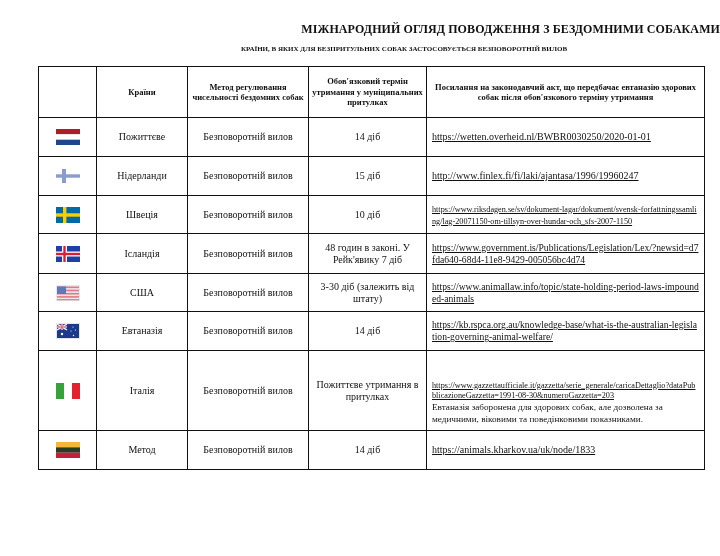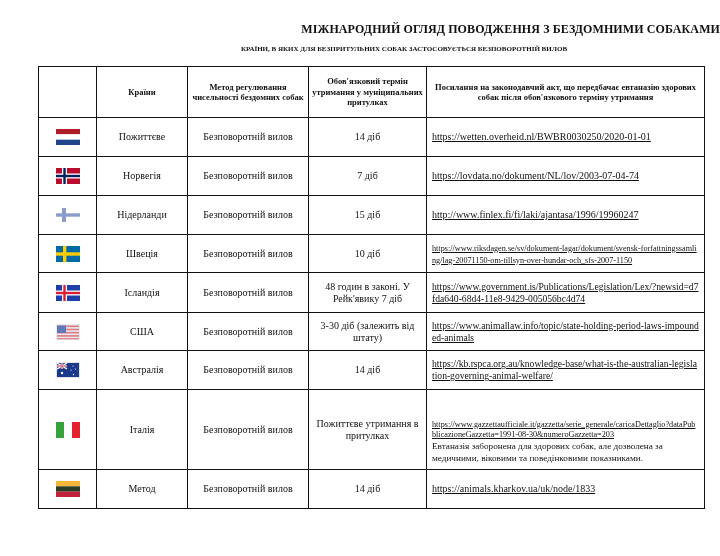--- a/index.html
+++ b/index.html
@@ -59,39 +59,20 @@
         </span>
       </td>
       <td>Пожиттєве</td>
       <td>Безповоротній вилов</td>
       <td>14 діб</td>
       <td class="link-cell">
         <a class="big-link" style="word-break: break-all;">https://wetten.overheid.nl/BWBR0030250/2020-01-01</a>
       </td>
     </tr>
 
-    <tr style="height:39px">
-      <td>
-        <span class="flag">
-          <svg viewBox="0 0 24 16">
-              <rect width="24" height="16" fill="#ba0c2f"></rect>
-              <rect x="6" width="5" height="16" fill="#fff"></rect>
-              <rect y="5.5" width="24" height="5" fill="#fff"></rect>
-              <rect x="7.3" width="2.4" height="16" fill="#00205b"></rect>
-              <rect y="6.8" width="24" height="2.4" fill="#00205b"></rect>
-            </svg>
-        </span>
-      </td>
-      <td>Норвегія</td>
-      <td>Безповоротній вилов</td>
-      <td>7 діб</td>
-      <td class="link-cell">
-        <a class="big-link" style="word-break: break-all;">https://lovdata.no/dokument/NL/lov/2003-07-04-74</a>
-      </td>
-    </tr>
 
     <tr style="height:39px">
       <td>
         <span class="flag">
           <svg viewBox="0 0 24 16">
               <rect width="24" height="16" fill="#ffffff"></rect>
               <rect x="6" y="1" width="4" height="14" fill="#8a9ccc"></rect>
               <rect y="6.3" width="24" height="3.4" fill="#8a9ccc"></rect>
             </svg>
         </span>
@@ -175,21 +156,21 @@
               <path d="M6 1 V7 M1 4 H11" stroke="#fff" stroke-width="1.6"></path>
               <path d="M6 1 V7 M1 4 H11" stroke="#d0243a" stroke-width="0.8"></path>
             <circle cx="6" cy="11" r="1.2" fill="#fff"></circle>
               <circle cx="17" cy="4" r="0.6" fill="#fff"></circle>
               <circle cx="19.5" cy="7" r="0.6" fill="#fff"></circle>
               <circle cx="15" cy="8" r="0.6" fill="#fff"></circle>
               <circle cx="17.5" cy="12.5" r="0.7" fill="#fff"></circle>
             </svg>
         </span>
       </td>
-      <td>Австралія</td>
+      <td>Евтаназія</td>
       <td>Безповоротній вилов</td>
       <td>14 діб</td>
       <td class="link-cell">
         <a class="mid-link" style="word-break: break-all;">https://kb.rspca.org.au/knowledge-base/what-is-the-australian-legislation-governing-animal-welfare/</a>
       </td>
     </tr>
 
     <tr style="height:80px">
       <td>
         <span class="flag">

